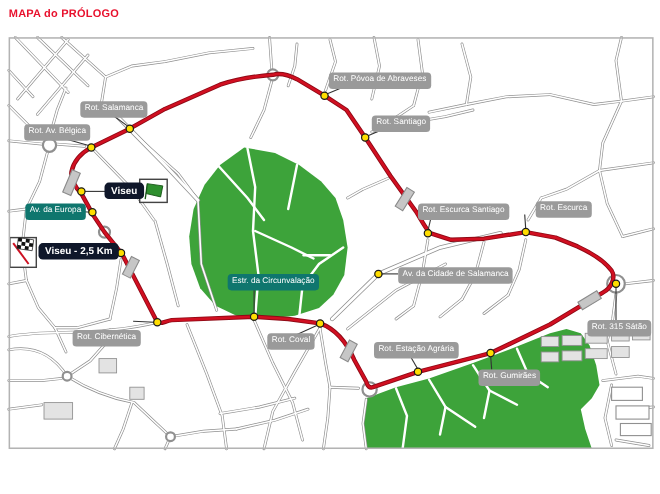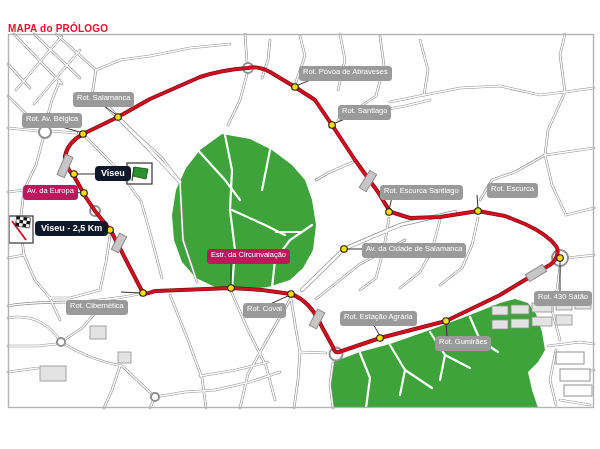--- a/index.html
+++ b/index.html
@@ -1,24 +1,24 @@
 <!DOCTYPE html>
 <html><head>
 <meta charset="utf-8">
 <style>
   html,body{margin:0;padding:0;background:#fff;}
   .canvas{position:relative;width:600px;height:449px;background:#fff;overflow:hidden;
           font-family:"Liberation Sans",sans-serif;}
   .map-title{position:absolute;left:8px;top:7px;font-size:10px;font-weight:bold;color:#e8112d;
-             letter-spacing:.2px;margin-top:16px;}
+             letter-spacing:.2px;}
   svg{position:absolute;left:0;top:0;}
   .map-label{position:absolute;font-size:7.5px;line-height:1;color:#fff;padding:2px 4px 5px;
              border-radius:3.5px;white-space:nowrap;}
   .lbl-gray{background:#9a9a9a;}
-  .lbl-red{background:#be185d;}
+  .lbl-red{background:#0f766e;}
   .lbl-black{background:#0f172a;font-weight:bold;font-size:9px;padding:2.5px 6px 3px;border-radius:4px;}
 </style>
 </head>
 <body>
 
 <div class="canvas">
   <div class="map-title">MAPA do PRÓLOGO</div>
 
   <svg id="map-svg" width="600" height="449" viewBox="0 0 600 449">
     <rect id="map-frame" x="8.5" y="34.5" width="585" height="373" fill="#ffffff"></rect>
@@ -303,18 +303,18 @@
   <div class="map-label lbl-gray" style="left:22px;top:113px">Rot. Av. Bélgica</div>
   <div class="map-label lbl-gray" style="left:299px;top:66px">Rot. Póvoa de Abraveses</div>
   <div class="map-label lbl-gray" style="left:338px;top:105px">Rot. Santiago</div>
   <div class="map-label lbl-gray" style="left:380px;top:185px">Rot. Escurca Santiago</div>
   <div class="map-label lbl-gray" style="left:487px;top:183px">Rot. Escurca</div>
   <div class="map-label lbl-gray" style="left:362px;top:243px">Av. da Cidade de Salamanca</div>
   <div class="map-label lbl-gray" style="left:66px;top:300px">Rot. Cibernética</div>
   <div class="map-label lbl-gray" style="left:243px;top:303px">Rot. Coval</div>
   <div class="map-label lbl-gray" style="left:340px;top:311px">Rot. Estação Agrária</div>
   <div class="map-label lbl-gray" style="left:435px;top:336px">Rot. Gumirães</div>
-  <div class="map-label lbl-gray" style="left:534px;top:291px">Rot. 430 Sátão</div>
+  <div class="map-label lbl-gray" style="left:534px;top:291px">Rot. 315 Sátão</div>
   <div class="map-label lbl-red" style="left:23px;top:185px">Av. da Europa</div>
   <div class="map-label lbl-red" style="left:207px;top:249px">Estr. da Circunvalação</div>
   <div class="map-label lbl-black" style="left:95px;top:166px">Viseu</div>
   <div class="map-label lbl-black" style="left:35px;top:221px">Viseu - 2,5 Km</div>
 </div>
 
 </body></html>

